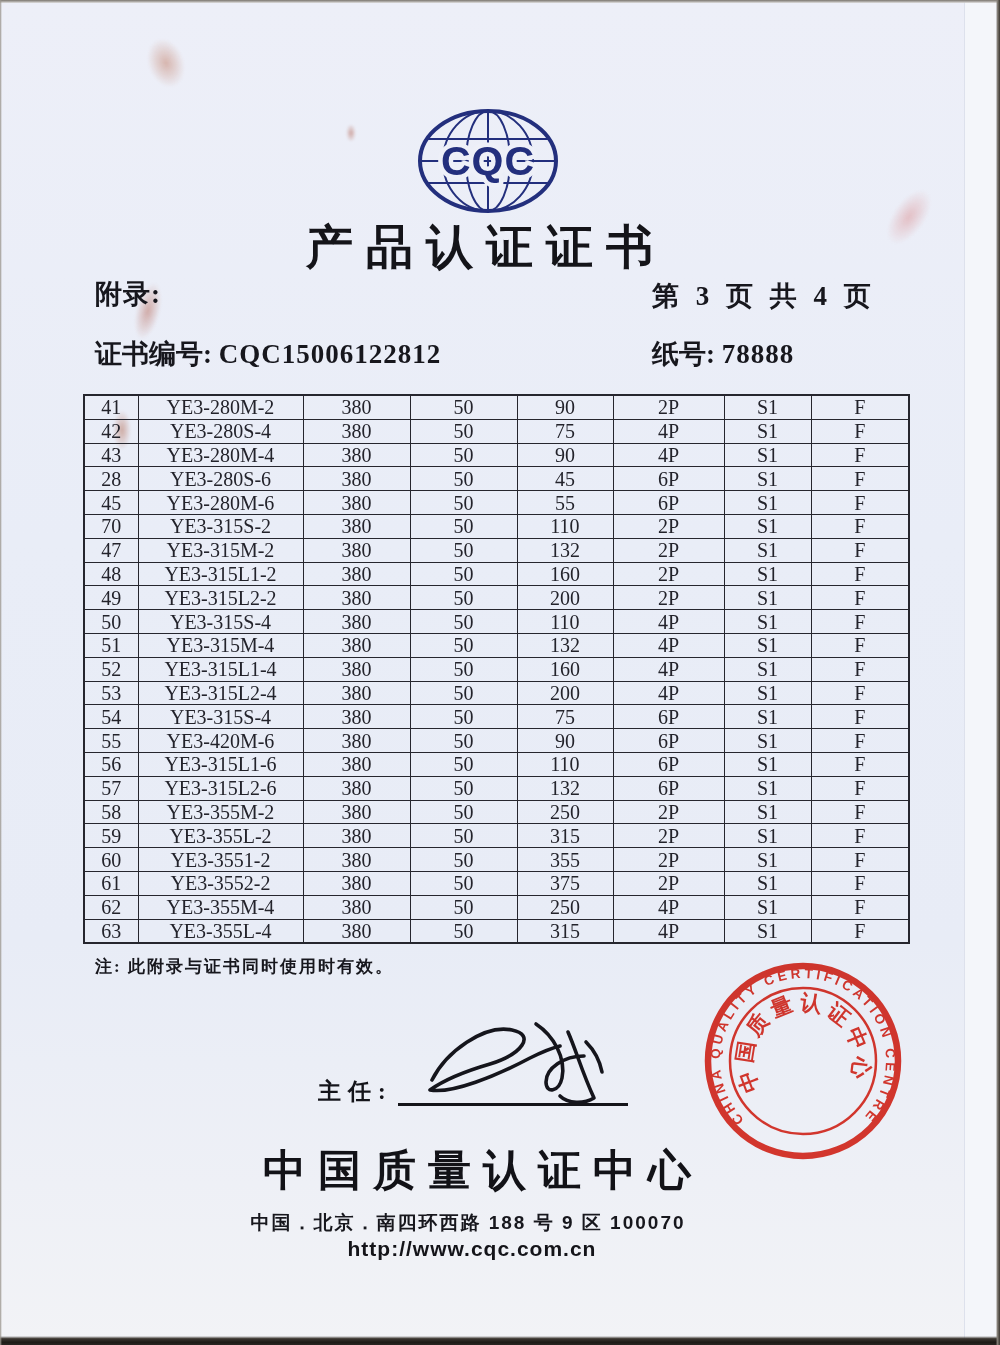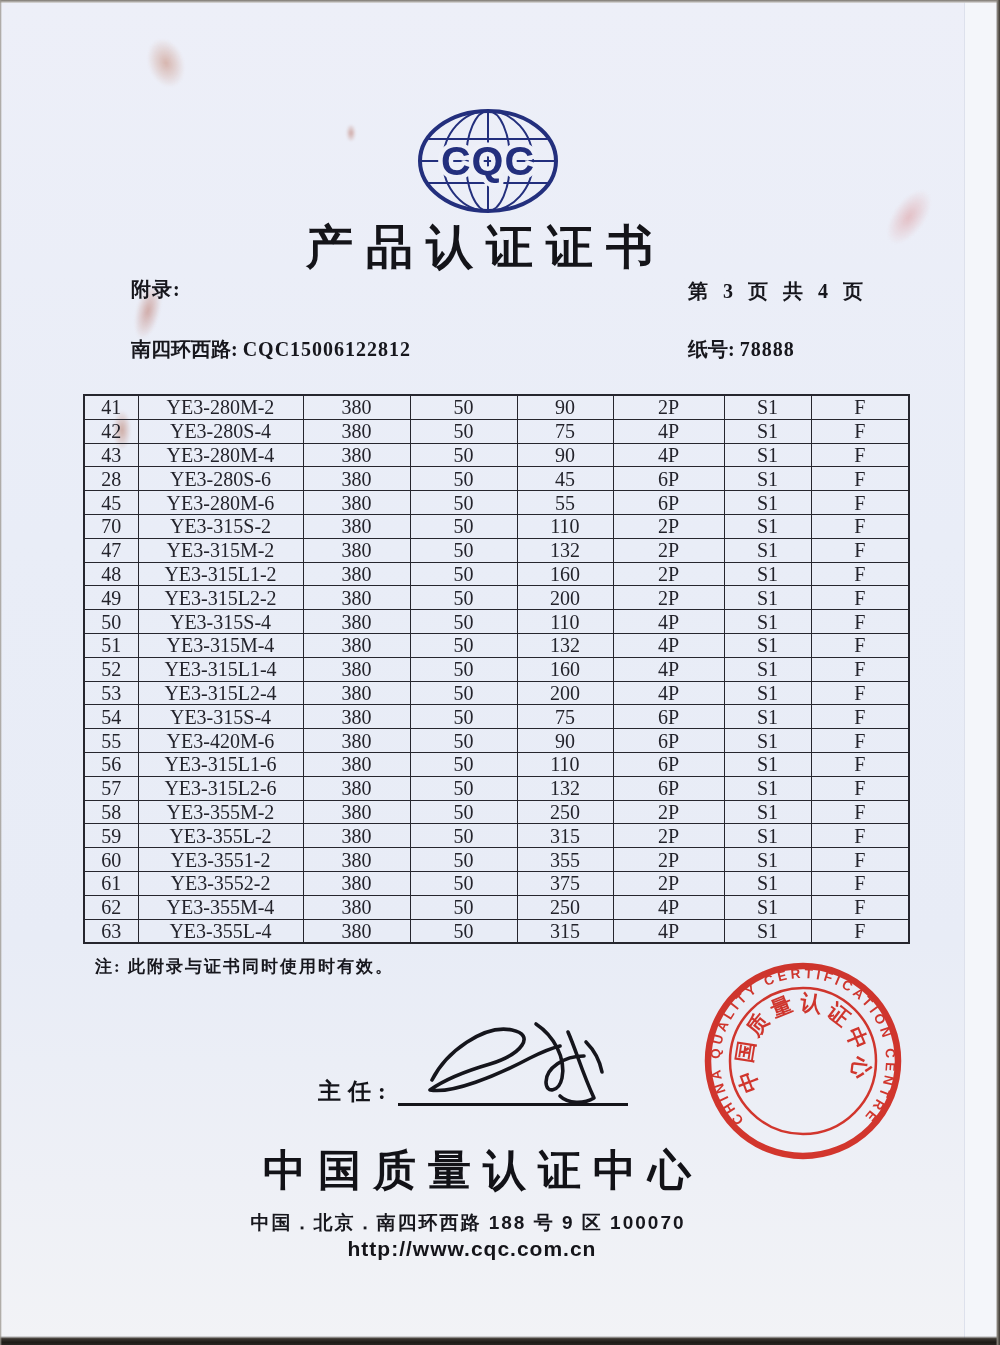--- a/index.html
+++ b/index.html
@@ -21,21 +21,21 @@
   .stain.s2{left:346px;top:124px;width:10px;height:18px;background:radial-gradient(closest-side,rgba(170,80,60,.45),rgba(170,80,60,0));}
   .stain.s3{left:893px;top:186px;width:32px;height:62px;transform:rotate(35deg);background:radial-gradient(closest-side,rgba(214,120,120,.40),rgba(214,120,120,0));}
   .stain.s4{left:136px;top:282px;width:24px;height:58px;transform:rotate(14deg);background:radial-gradient(closest-side,rgba(168,70,48,.40),rgba(168,70,48,0));}
   .stain.s5{left:113px;top:410px;width:18px;height:40px;background:radial-gradient(closest-side,rgba(168,80,50,.42),rgba(168,80,50,0));}
   
   .logo{position:absolute;left:417px;top:108px;}
   
   .title{position:absolute;left:0;top:216px;width:100%;text-align:center;transform:translateX(-14px);
     font-size:47px;font-weight:700;letter-spacing:13px;color:#141419;}
   
-  .hline{position:absolute;font-weight:700;font-size:20px;color:#17171d;white-space:nowrap;margin-left:36px;}
+  .hline{position:absolute;font-weight:700;font-size:27px;color:#17171d;white-space:nowrap;}
   .appendix{left:95px;top:276px;letter-spacing:1px;}
   .pageinfo{left:652px;top:278px;letter-spacing:5px;}
   .certline{left:95px;top:336px;}
   .paperline{left:652px;top:336px;}
   .mono-val{font-weight:700;letter-spacing:1px;}
   
   table.cert{position:absolute;left:83px;top:394px;width:825px;border-collapse:collapse;table-layout:fixed;
     font-size:20px;color:#23232b;}
   table.cert td{border:1.4px solid #26262e;height:22.8px;padding:0;text-align:center;line-height:1;
     white-space:nowrap;overflow:hidden;}
@@ -82,21 +82,21 @@
       <line x1="10" y1="75" x2="132" y2="75" stroke-width="2"></line>
     </g>
     <text class="logo-txt" x="71" y="67" text-anchor="middle" fill="#232f7d" stroke="#eef0f8" stroke-width="9" paint-order="stroke" stroke-linejoin="round">CQC</text>
   </svg>
 
   <div class="title">产品认证证书</div>
 
   <div class="hline appendix">附录:</div>
   <div class="hline pageinfo">第 3 页 共 4 页</div>
   <div class="hline certline">
-    <span>南四环西路:</span>
+    <span>证书编号:</span>
     <span class="mono-val">CQC15006122812</span>
   </div>
   <div class="hline paperline">
     <span>纸号:</span>
     <span class="mono-val">78888</span>
   </div>
 
   <table class="cert">
     <colgroup>
       <col style="width:54px">

